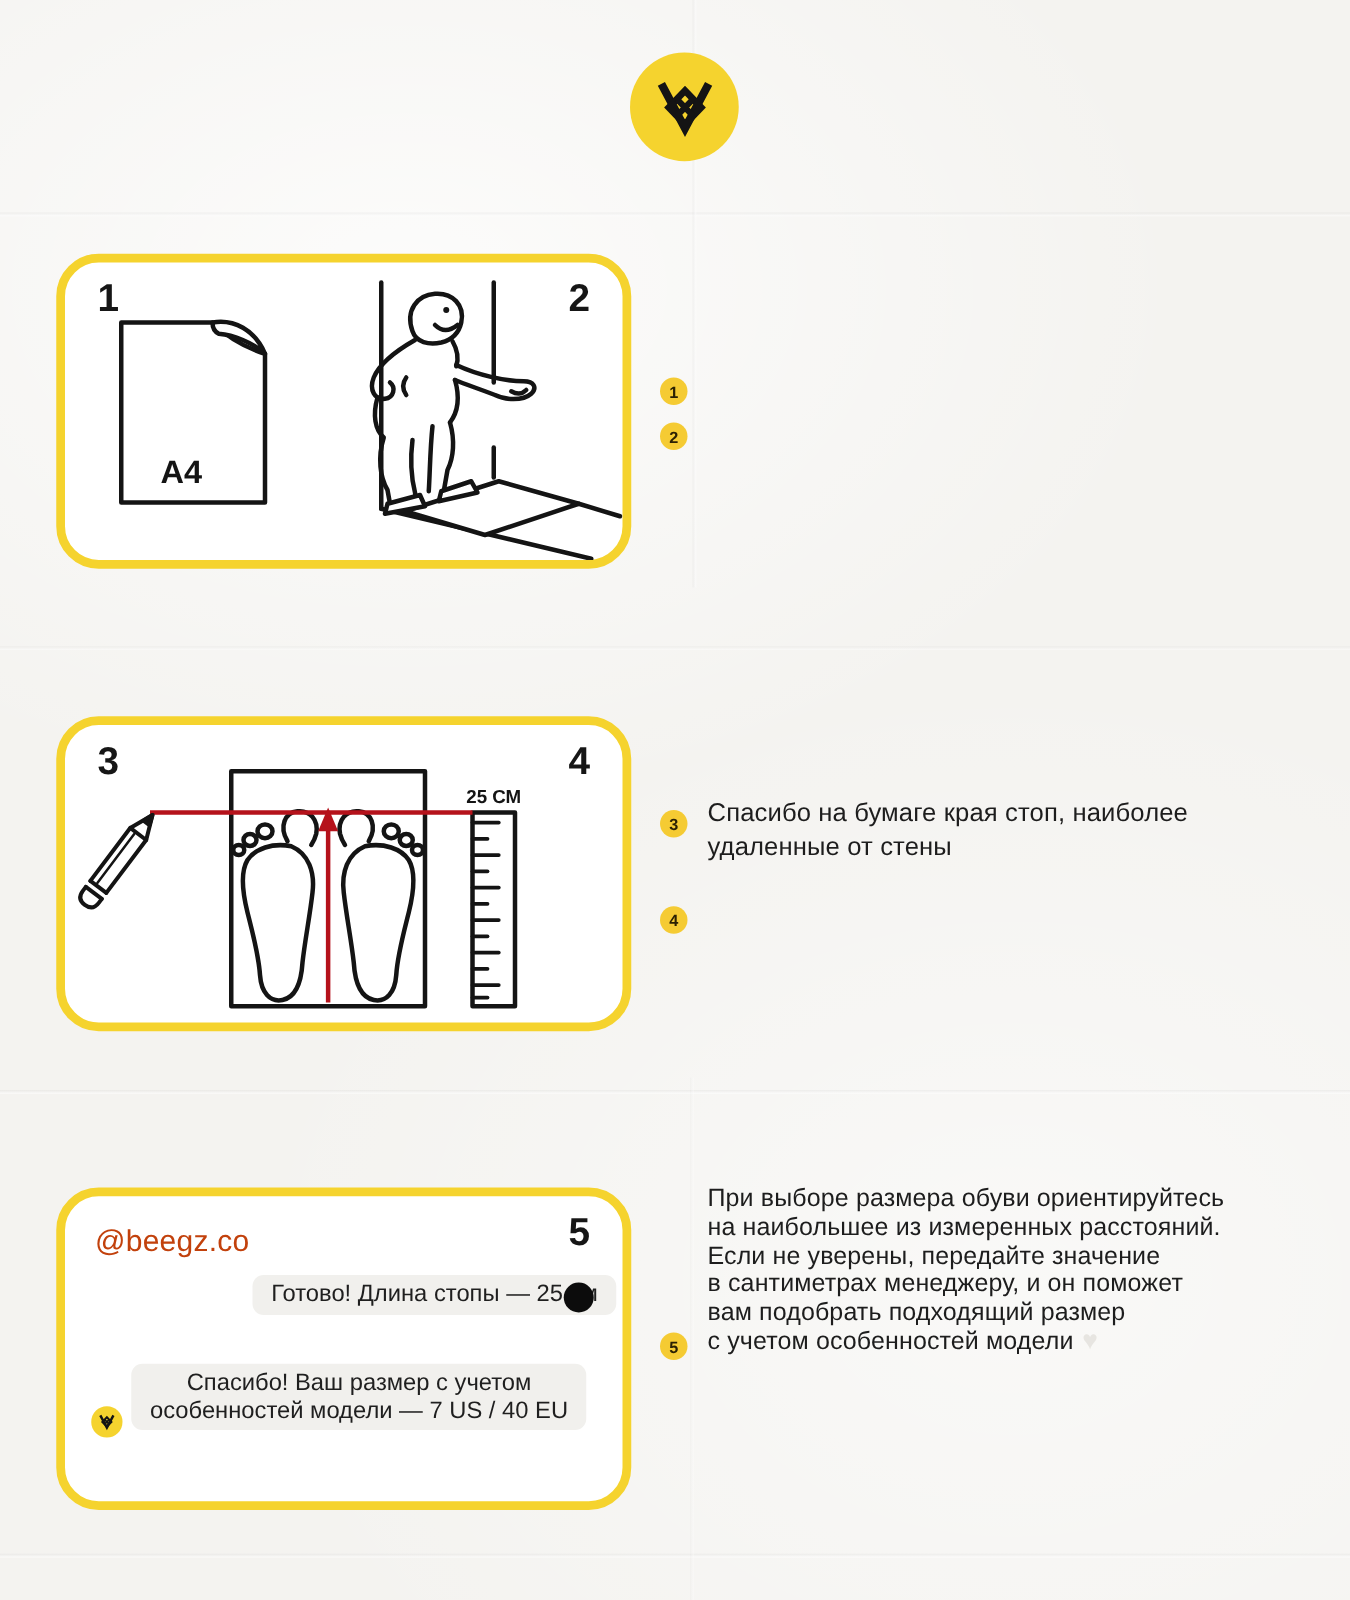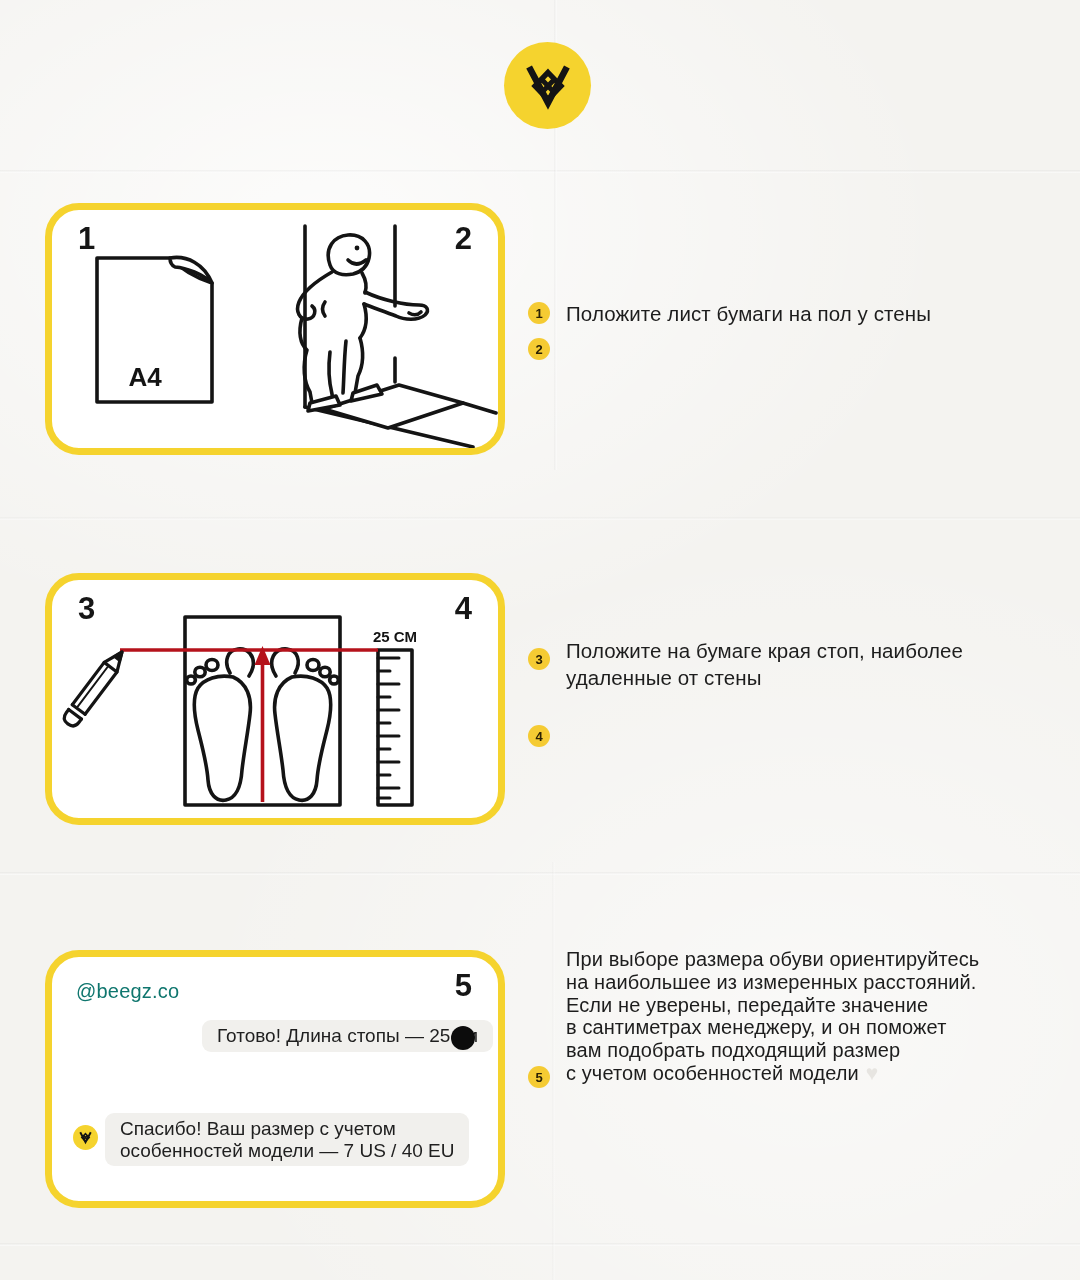--- a/index.html
+++ b/index.html
@@ -36,25 +36,25 @@
   
   .step-badge{position:absolute;width:22px;height:22px;border-radius:50%;background:#F5CB33;
     display:flex;align-items:center;justify-content:center;
     font-size:13px;font-weight:700;color:#2b2103;}
   .step-text{position:absolute;white-space:pre-line;font-size:20.5px;line-height:26.5px;
     font-weight:500;color:#1d1d1d;letter-spacing:.1px;}
   .step-text.tight{font-size:20px;line-height:22.8px;}
   .heart{color:#e7e5e1;font-size:21px;margin-left:7px;}
 
   
-  .handle{position:absolute;left:24px;top:23px;font-size:20px;color:#0f766e;letter-spacing:.2px;}
+  .handle{position:absolute;left:24px;top:23px;font-size:24px;color:#c2410c;letter-spacing:.2px;}
   .bubble{position:absolute;background:#f1f0ed;border-radius:9px;font-size:19px;color:#1f1f1f;
     padding:5px 15px;white-space:pre-line;line-height:21.5px;}
   .bubble.out{left:150px;top:63px;}
-  .bubble.in{left:53px;top:156px;}
+  .bubble.in{left:53px;top:134px;text-align:center;}
   .avatar-dot{position:absolute;left:399px;top:69px;width:24px;height:24px;border-radius:50%;background:#0c0c0c;}
   .avatar-brand{position:absolute;left:21px;top:168px;width:25px;height:25px;border-radius:50%;
     background:#F5D32E;display:flex;align-items:center;justify-content:center;}
 </style>
 </head>
 <body>
 
 <div class="canvas">
 
   <div class="crease-h" style="top:170px"></div>
@@ -190,26 +190,25 @@
         <g stroke="#141414" fill="none" stroke-width="13">
           <path d="M15 15 L50 81 L85 15"></path>
           <path d="M50 25 L74 50 L50 75 L26 50 Z" stroke-width="11"></path>
           <path d="M38 37.5 L62 62.5 M62 37.5 L38 62.5" stroke-width="10"></path>
         </g>
       </svg>
     </div>
   </div>
 
   <div class="step-badge" style="left:528px;top:302px">1</div>
-  <div class="step-text" style="left:566px;top:301px">Положите лист бумаги на пол у стены</div>
 
   <div class="step-badge" style="left:528px;top:338px">2</div>
 
   <div class="step-badge" style="left:528px;top:648px">3</div>
-  <div class="step-text" style="left:566px;top:638px">Положите на бумаге края стоп, наиболее
+  <div class="step-text" style="left:566px;top:638px">Спасибо на бумаге края стоп, наиболее
 удаленные от стены</div>
 
   <div class="step-badge" style="left:528px;top:725px">4</div>
 
   <div class="step-badge" style="left:528px;top:1066px">5</div>
   <div class="step-text tight" style="left:566px;top:948px"><span>При выборе размера обуви ориентируйтесь
 на наибольшее из измеренных расстояний.
 Если не уверены, передайте значение
 в сантиметрах менеджеру, и он поможет
 вам подобрать подходящий размер

